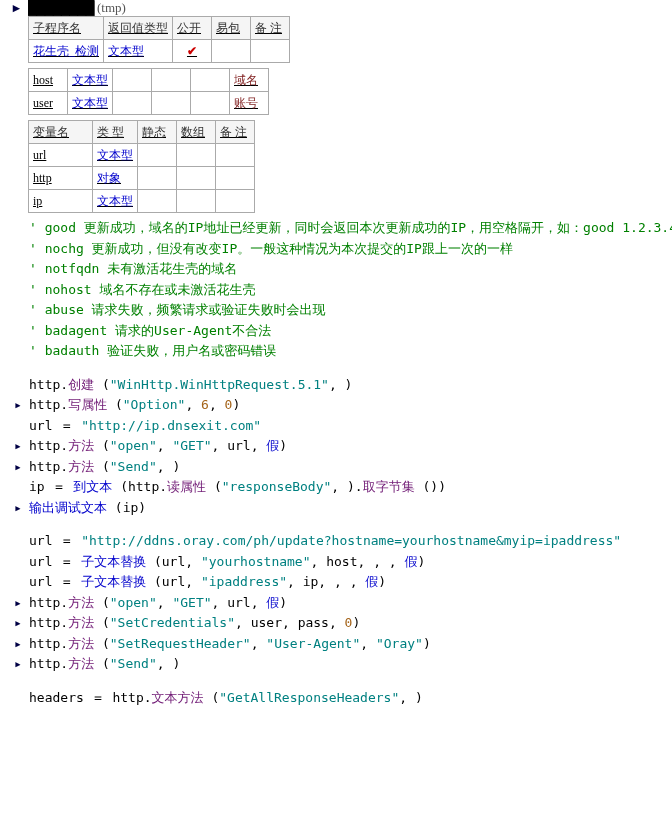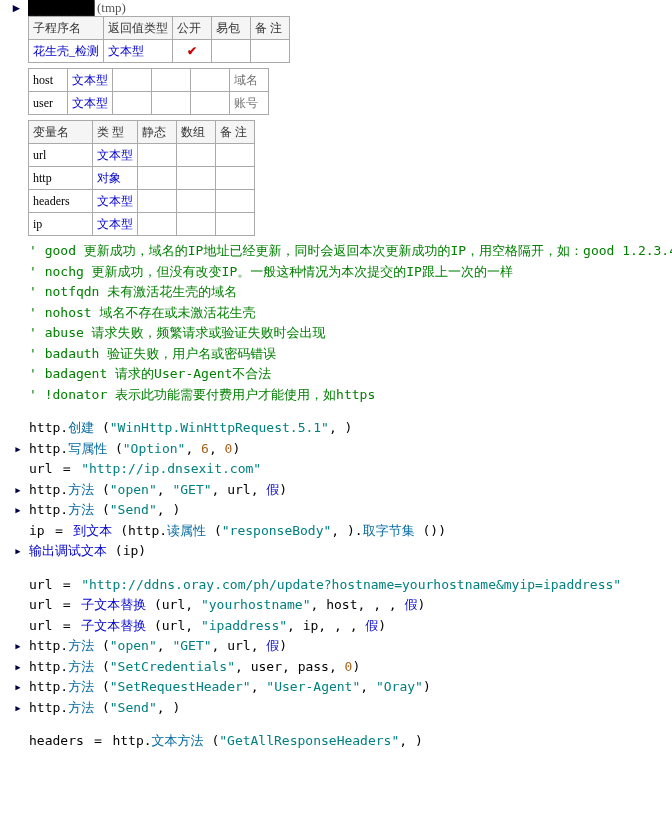--- a/index.html
+++ b/index.html
@@ -8,37 +8,38 @@
     background: #fff;
     margin: 0;
     padding: 0;
     width: 672px;
     line-height: 1.5;
   }
   .content { padding: 0 0 20px 28px; }
   table {
     border-collapse: collapse;
     margin: 2px 0 5px 0;
+    text-decoration: underline;
   }
   th, td {
     border: 1px solid #aaa;
     padding: 2px 4px;
     font-size: 12px;
     font-weight: normal;
     text-align: left;
     min-width: 30px;
   }
   th { background: #f5f5f5; color: #333; }
   .bluetxt { color: #0000cc; }
-  .greentxt { color: #737373; }
+  .greentxt { color: #7f1d1d; }
   .code-line { white-space: nowrap; margin: 1px 0; padding-left: 1px; font-family: "SimSun", "宋体", monospace;}
   .comment { color: #008000; }
   .dot { color: #000; }
   .kw { color: #0000cc; }
-  .tan { color: #0369a1; }
+  .tan { color: #701a75; }
   .str { color: #008080; }
   .num { color: #a4641a; }
   .nm  { color: #000; }
   .check { color:#c00; font-weight:bold; text-align:center; display:block;}
   .headerbar { position:relative; top:-2px; height:14px; }
   .arrow { display:inline-block; width:10px; color:#004; font-weight:bold; transform:translate(-15px,0); position:absolute; }
   .rel { position:relative; }
 </style>
 </head>
 <body>
@@ -110,44 +111,36 @@
           <td></td>
         </tr>
   <tr>
           <td>http</td>
           <td class="bluetxt">对象</td>
           <td></td>
           <td></td>
           <td></td>
         </tr>
   <tr>
-          <td>headers</td>
-          <td class="bluetxt">文本型</td>
-          <td></td>
-          <td></td>
-          <td></td>
-        </tr>
-  <tr>
           <td>ip</td>
           <td class="bluetxt">文本型</td>
           <td></td>
           <td></td>
           <td></td>
         </tr>
 </tbody>
     </table>
 
 <div class="code-line comment">' good 更新成功，域名的IP地址已经更新，同时会返回本次更新成功的IP，用空格隔开，如：good 1.2.3.4</div>
 <div class="code-line comment">' nochg 更新成功，但没有改变IP。一般这种情况为本次提交的IP跟上一次的一样</div>
 <div class="code-line comment">' notfqdn 未有激活花生壳的域名</div>
 <div class="code-line comment">' nohost 域名不存在或未激活花生壳</div>
 <div class="code-line comment">' abuse 请求失败，频繁请求或验证失败时会出现</div>
+<div class="code-line comment">' badagent 请求的User-Agent不合法</div>
 <div class="code-line comment">' badauth 验证失败，用户名或密码错误</div>
-<div class="code-line comment">' badagent 请求的User-Agent不合法</div>
-<div class="code-line comment">' !donator 表示此功能需要付费用户才能使用，如https</div>
 
 <div style="height:12px"></div>
 
 <div class="code-line rel">
   <span class="nm">http</span><span class="dot">.</span><span class="tan">创建</span> <span class="nm">(</span><span class="str">"WinHttp.WinHttpRequest.5.1"</span><span class="nm">, )</span>
 </div>
 <div class="code-line rel"><span class="arrow">▸</span>
   <span class="nm">http</span><span class="dot">.</span><span class="tan">写属性</span> <span class="nm">(</span><span class="str">"Option"</span><span class="nm">, </span><span class="num">6</span><span class="nm">, </span><span class="num">0</span><span class="nm">)</span>
 </div>
 <div class="code-line rel">

